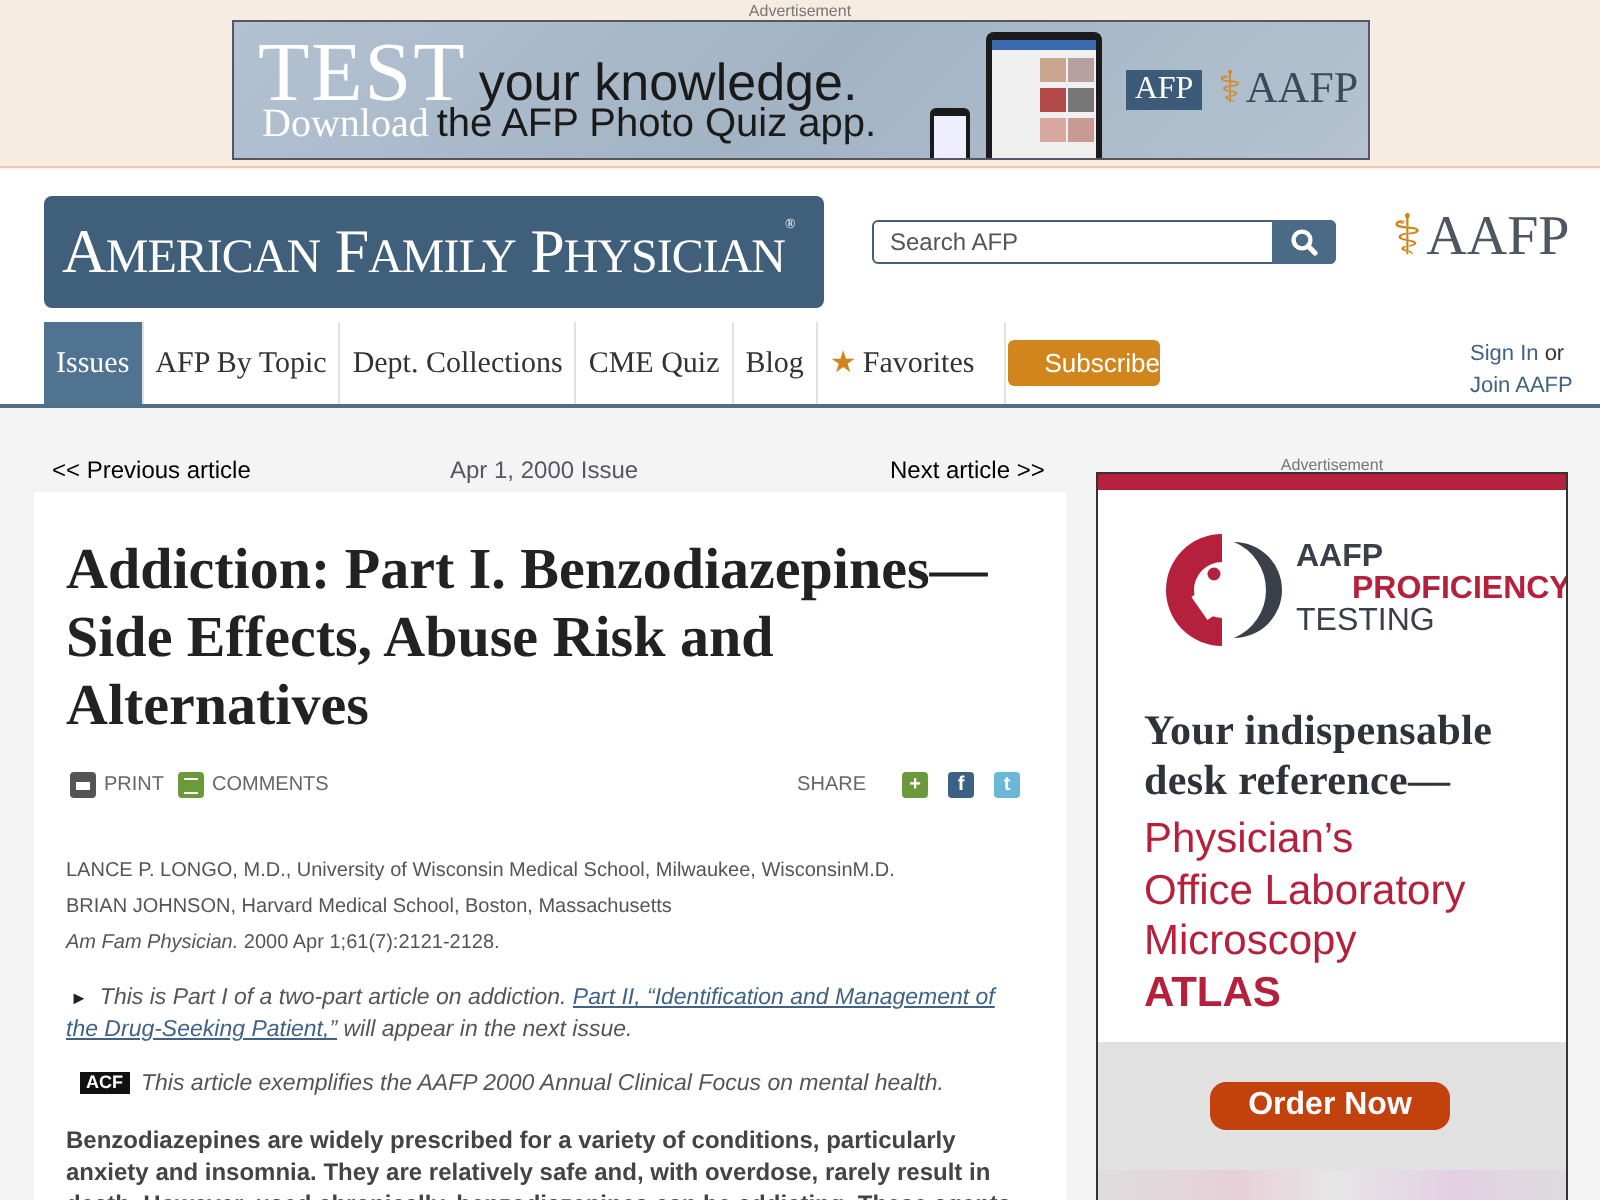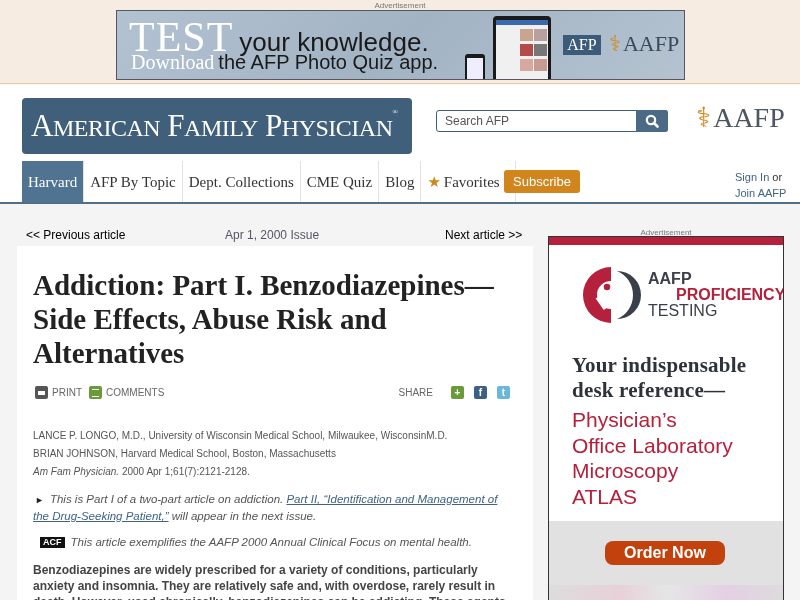--- a/index.html
+++ b/index.html
@@ -40,21 +40,21 @@
   .search .btn { position: absolute; right: -1px; top: -1px; width: 32px; height: 22px; background: #4a6a86; border-radius: 0 3px 3px 0; }
   .search .btn svg { position: absolute; left: 9px; top: 4px; }
   .aafp-logo { position: absolute; left: 696px; top: 16px; font-family: "Liberation Serif", serif; font-size: 28px; color: #4d5661; white-space: nowrap; }
   .aafp-logo .staff { color: #d0861d; font-size: 28px; margin-right: 2px; }
 
   .nav { position: absolute; left: 22px; top: 76px; height: 42px; display: flex; }
   .nav-item { height: 42px; line-height: 42px; padding: 0 6px; font-family: "Liberation Serif", serif; font-size: 15px; color: #333; border-right: 1px solid #e2e2e2; white-space: nowrap; }
   .nav-item.active { background: #4f7391; color: #fff; }
   .nav-item .star { color: #d0861d; margin-right: 3px; }
   .nav-item.last { border-right: 1px solid #e2e2e2; padding-right: 15px; }
-  .subscribe { position: absolute; left: 504px; top: 85px; width: 76px; height: 23px; background: #d0861d; color: #fff; border-radius: 3px; font-size: 13px; text-align: center; line-height: 23px; }
+  .subscribe { position: absolute; left: 504px; top: 85px; width: 76px; height: 23px; background: #d0861d; color: #fff; border-radius: 3px; font-size: 13px; text-align: right; line-height: 23px; }
   .signin { position: absolute; left: 735px; top: 84px; font-size: 11px; line-height: 16px; color: #333; }
   .signin a { color: #3f6285; text-decoration: none; }
   .nav-rule { position: absolute; left: 0; top: 202px; width: 800px; height: 2px; background: #4f6f88; }
 
   
   .art-nav { position: absolute; top: 228px; font-size: 12px; color: #000000; }
   .art-nav.prev { left: 26px; }
   .art-nav.issue { left: 225px; color: #556; }
   .art-nav.next { left: 445px; }
 
@@ -90,21 +90,21 @@
   .side-ad-label { left: 548px; width: 236px; top: 228px; }
   .side-ad { position: absolute; left: 548px; top: 236px; width: 236px; height: 370px; background: #fff; border: 1px solid #333; overflow: hidden; }
   .side-ad .topbar { height: 8px; background: #b5213c; }
   .pt-logo { position: absolute; left: 32px; top: 28px; width: 60px; height: 60px; }
   .pt-text { position: absolute; left: 99px; top: 34px; font-size: 16px; line-height: 16px; font-weight: bold; }
   .pt-text .a { color: #3a3f4a; }
   .pt-text .b { color: #b5213c; margin-left: 28px; }
   .pt-text .c { color: #3a3f4a; font-weight: normal; }
   .side-ad .h { position: absolute; left: 23px; top: 116px; font-family: "Liberation Serif", serif; font-size: 21px; line-height: 25px; color: #2e333a; font-weight: bold; letter-spacing: 0.2px; }
   .side-ad .p { position: absolute; left: 23px; top: 170px; font-size: 21px; line-height: 25.5px; color: #b5213c; }
-  .side-ad .p b { font-weight: normal; }
+  .side-ad .p b { font-weight: bold; }
   .side-ad .gray { position: absolute; left: 0; top: 284px; width: 236px; height: 90px; background: #e1e1e2; }
   .order { position: absolute; left: 56px; top: 304px; width: 120px; height: 24px; background: #c2410c; color: #fff; border-radius: 8px; font-size: 16px; font-weight: bold; text-align: center; line-height: 24px; }
   .side-ad .strip { position: absolute; left: 0; top: 348px; width: 236px; height: 22px; background: linear-gradient(90deg, #ddd 0%, #e8d0d8 30%, #e6e6e6 50%, #e4d0e4 75%, #dcdcdc 100%); }
 </style>
 </head>
 <body>
 
 <div class="top-band">
   <div class="ad-label">Advertisement</div>
   <div class="top-ad">
@@ -140,21 +140,21 @@
       <svg width="14" height="14" viewBox="0 0 14 14">
           <circle cx="6" cy="6" r="4.2" fill="none" stroke="#fff" stroke-width="2.2"></circle>
           <line x1="9" y1="9" x2="12.5" y2="12.5" stroke="#fff" stroke-width="2.6" stroke-linecap="round"></line>
         </svg>
     </div>
   </div>
 
   <div class="aafp-logo"><span class="staff">⚕</span><span>AAFP</span></div>
 
   <div class="nav">
-    <div class="nav-item active">Harvard</div>
+    <div class="nav-item active">Issues</div>
     <div class="nav-item">AFP By Topic</div>
     <div class="nav-item">Dept. Collections</div>
     <div class="nav-item">CME Quiz</div>
     <div class="nav-item">Blog</div>
     <div class="nav-item last"><span class="star">★</span><span>Favorites</span></div>
   </div>
 
   <div class="subscribe">Subscribe</div>
 
   <div class="signin">

